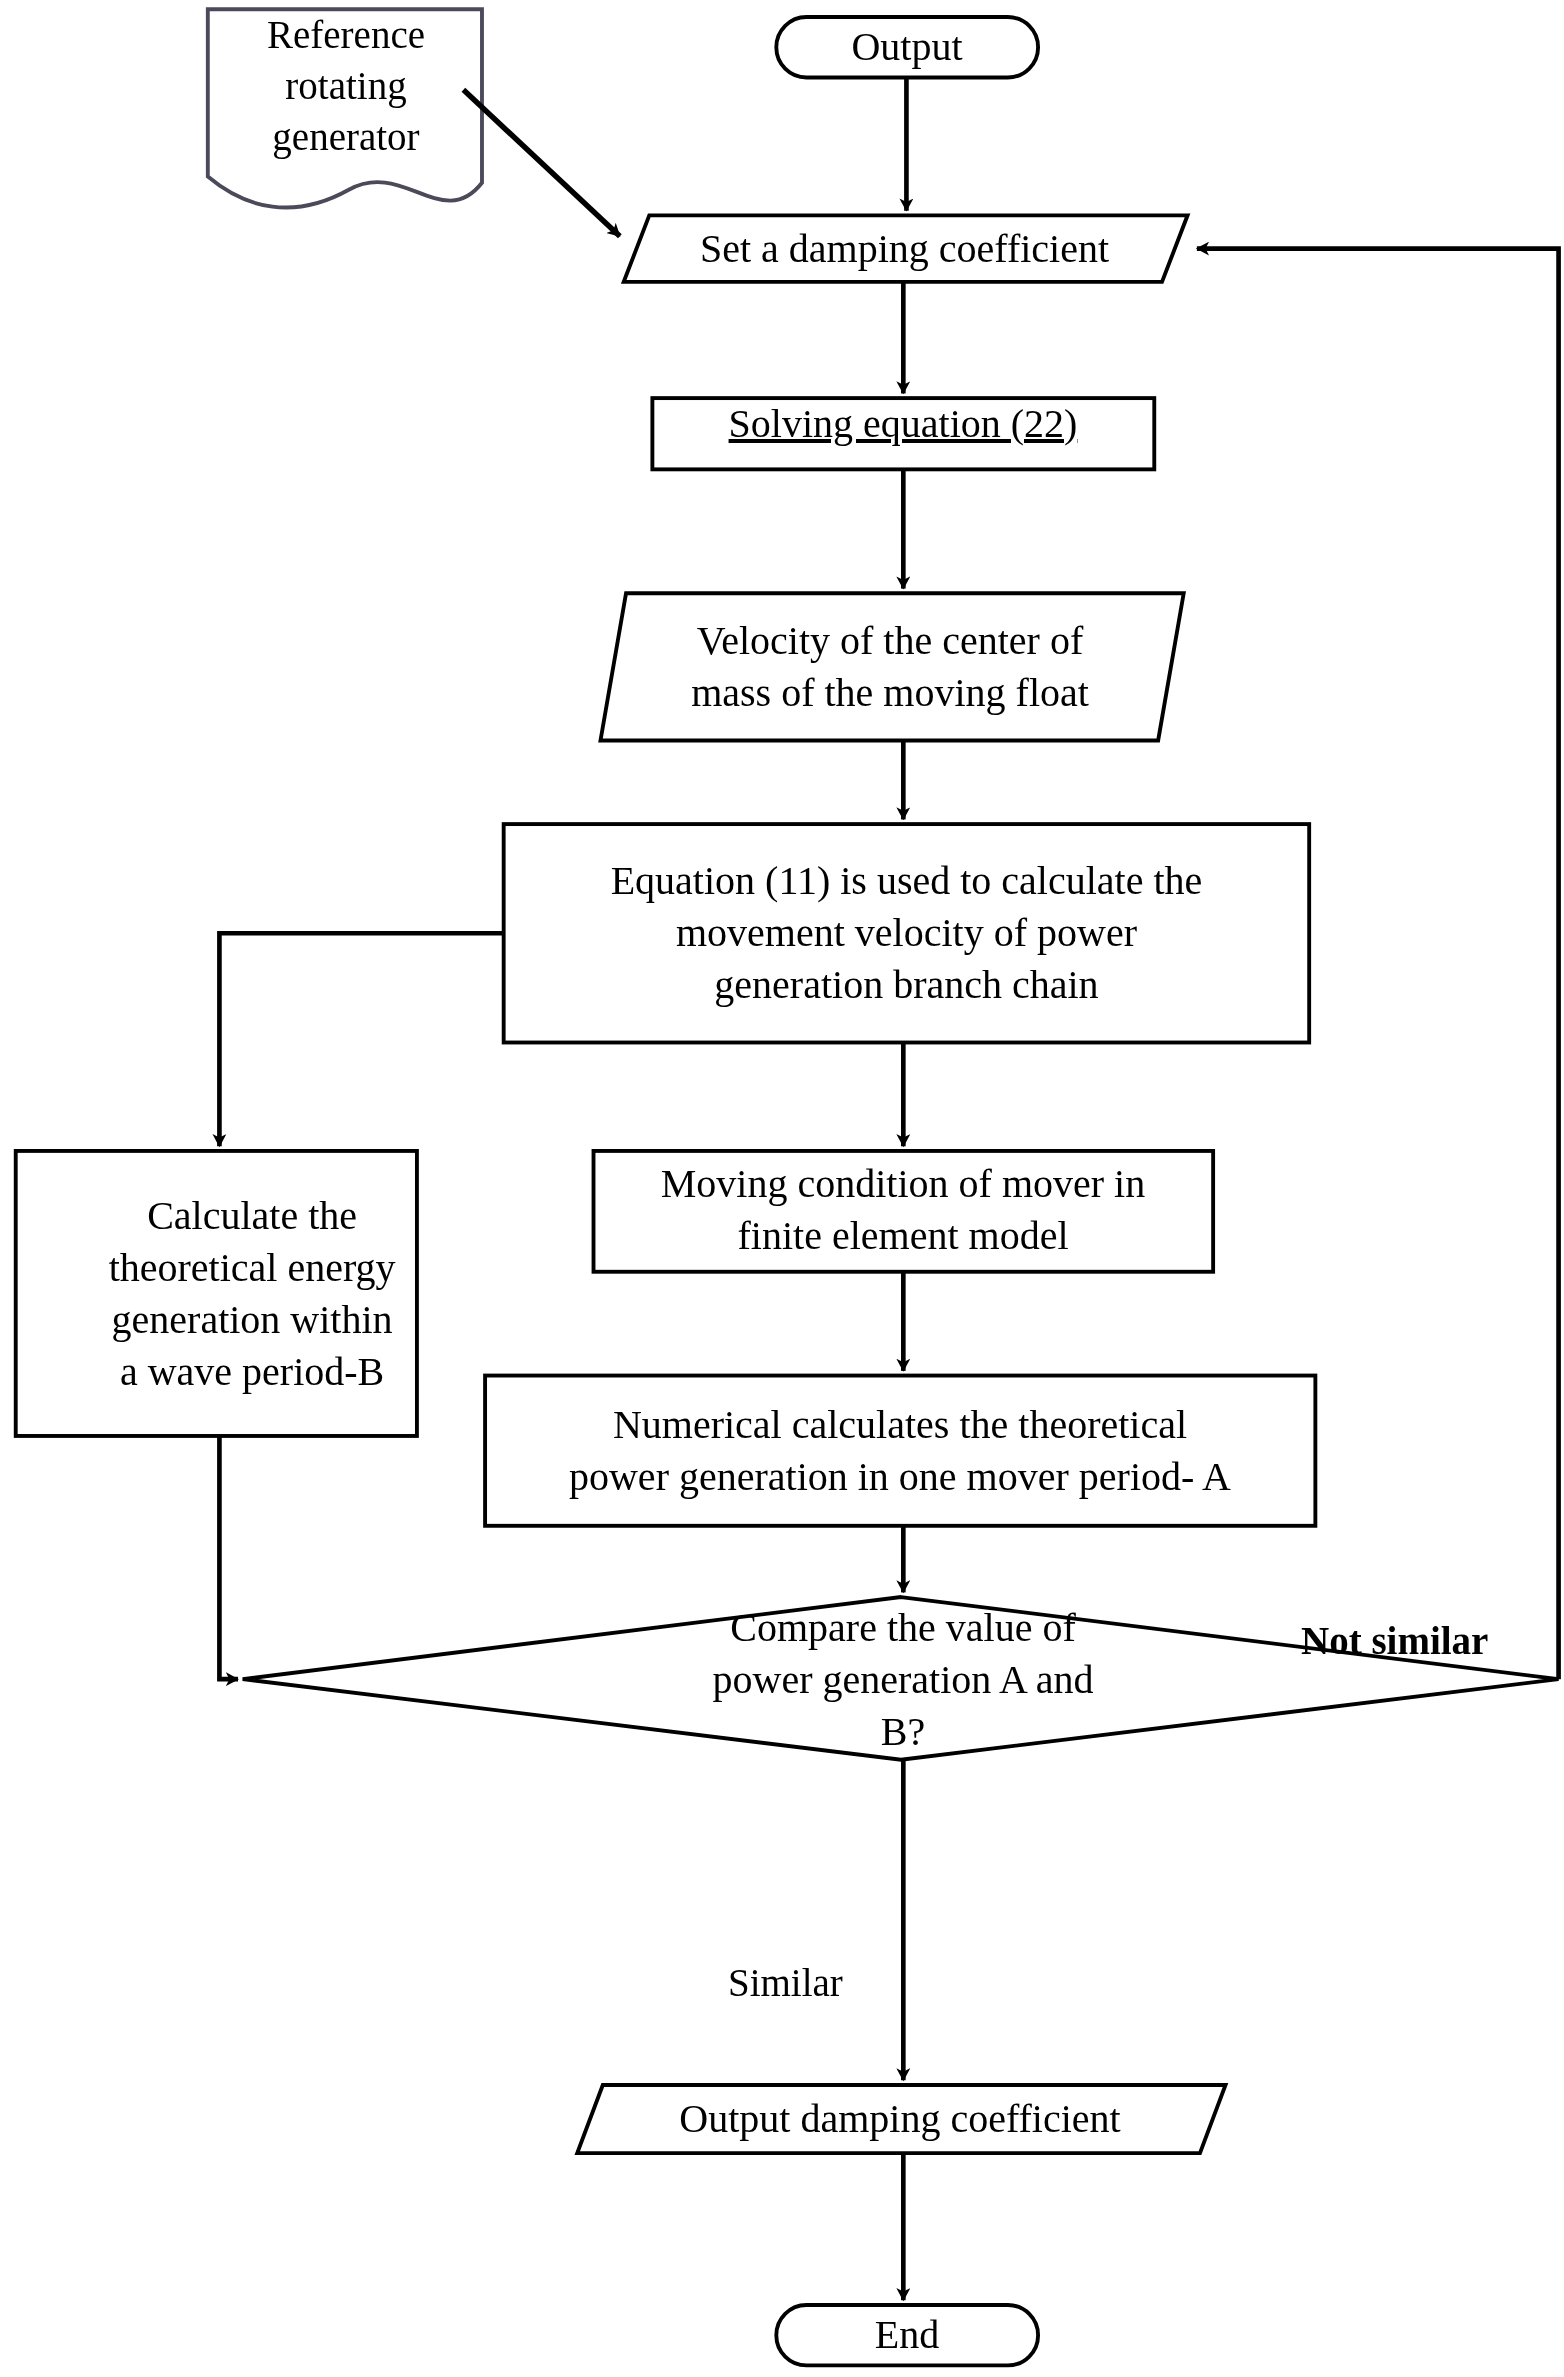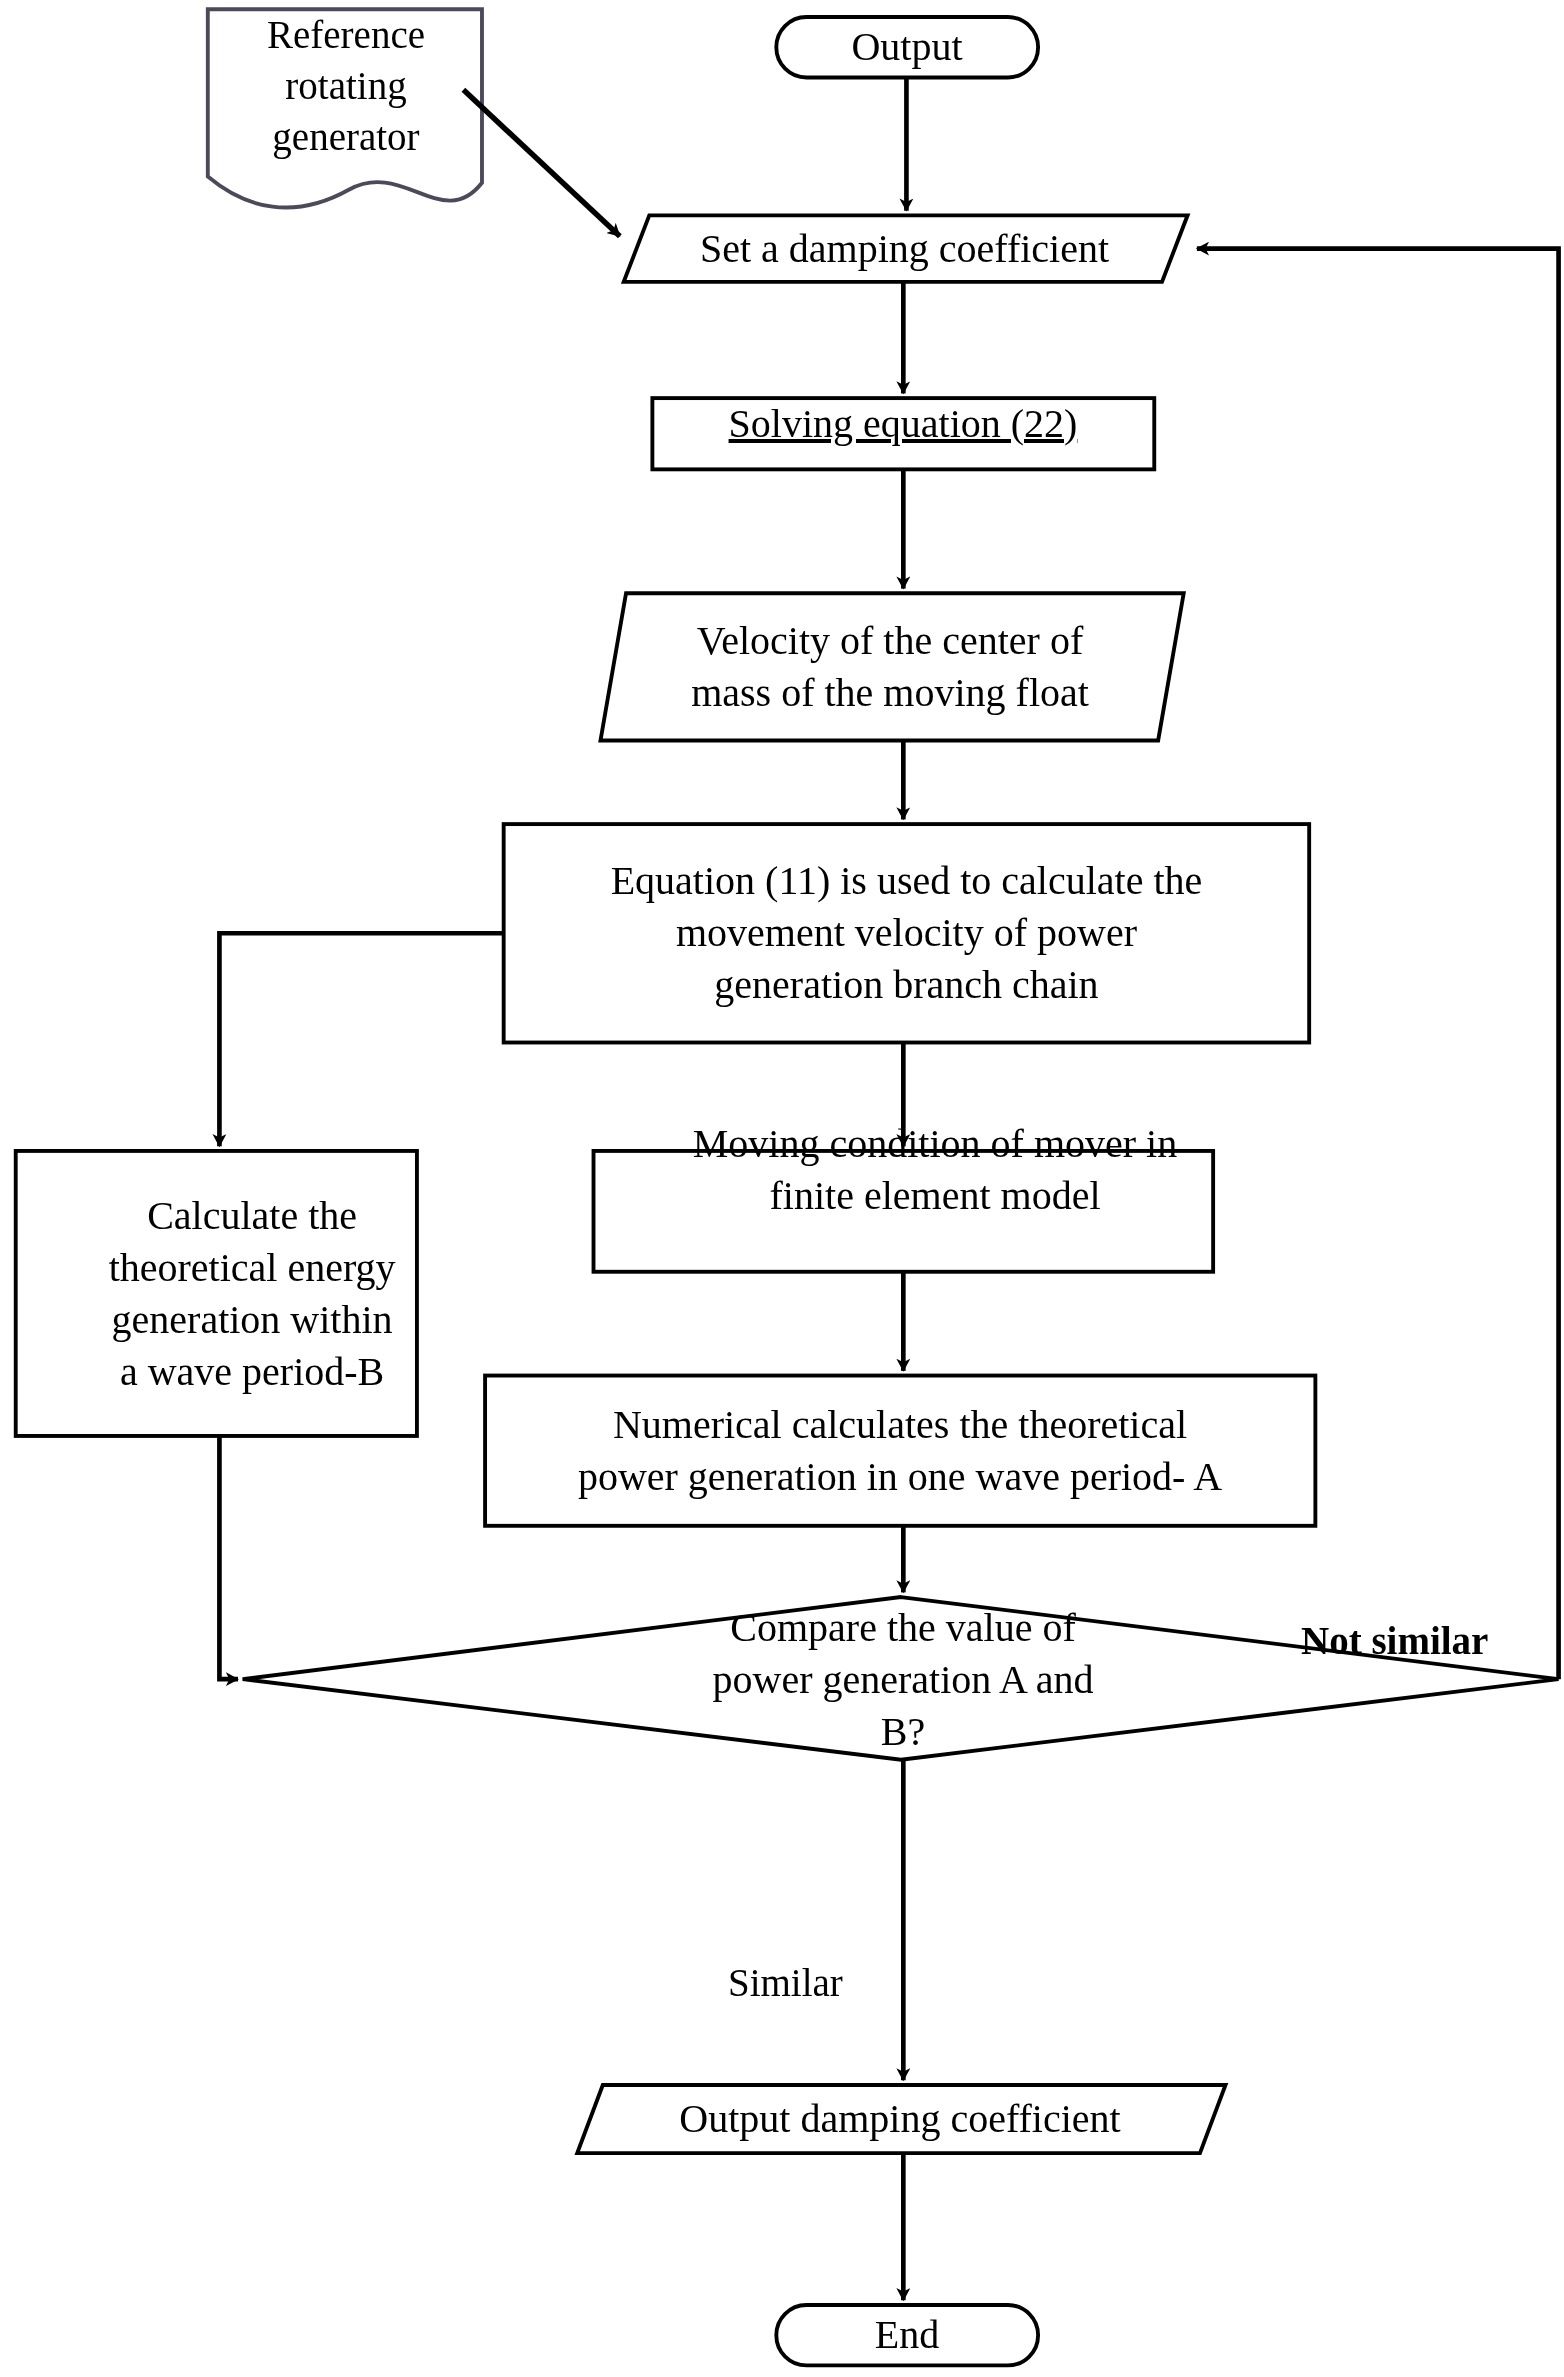--- a/index.html
+++ b/index.html
@@ -151,25 +151,25 @@
 
   <div class="node-text t-body" style="left: 513px; top: 824px; width: 787px; height: 218px; white-space: pre-line;">Equation (11) is used to calculate the
 movement velocity of power
 generation branch chain</div>
 
   <div class="node-text t-body" style="left: 18.6px; top: 1151px; width: 395px; height: 285px; white-space: pre-line; margin-left: 36px;">Calculate the
 theoretical energy
 generation within
 a wave period-B</div>
 
-  <div class="node-text t-body" style="left: 596px; top: 1109px; width: 614px; height: 121px; white-space: pre-line; padding-left: 32px;">Moving condition of mover in
+  <div class="node-text t-body" style="left: 596px; top: 1149px; width: 614px; height: 121px; white-space: pre-line;">Moving condition of mover in
 finite element model</div>
 
   <div class="node-text t-body" style="left: 488px; top: 1376px; width: 824px; height: 150px; white-space: pre-line;">Numerical calculates the theoretical
-power generation in one wave period- A</div>
+power generation in one mover period- A</div>
 
   <div class="node-text t-body" style="left: 655px; top: 1602px; width: 496px; height: 155px; white-space: pre-line;">Compare the value of
 power generation A and
 B?</div>
 
   <div class="node-text t-body" style="left:590px; top:2085px; width:620px; height:68px;">Output damping coefficient</div>
 
   <div class="node-text t-terminator" style="left:776px; top:2305px; width:262px; height:60px;">End</div>
 
   <div class="edge-label t-label" style="left:1301px; top:1618px;font-weight:bold;">Not similar</div>

